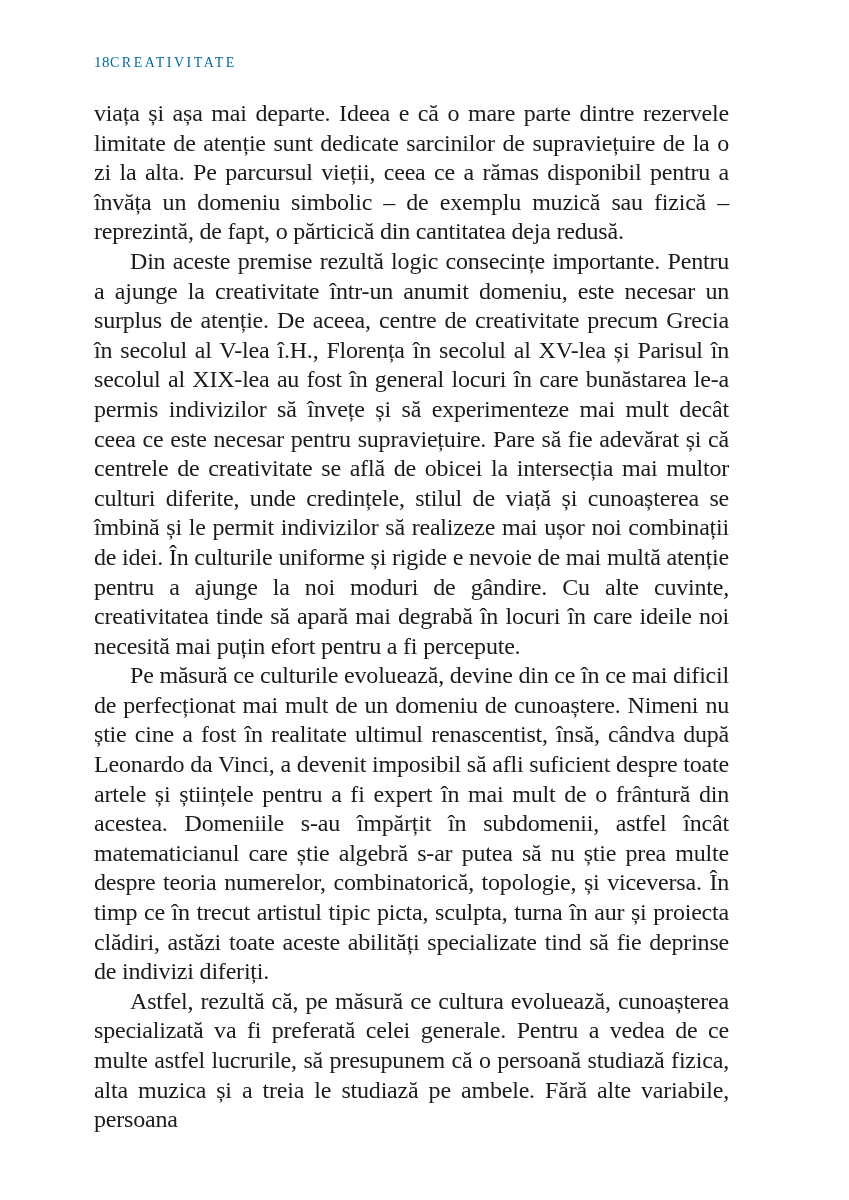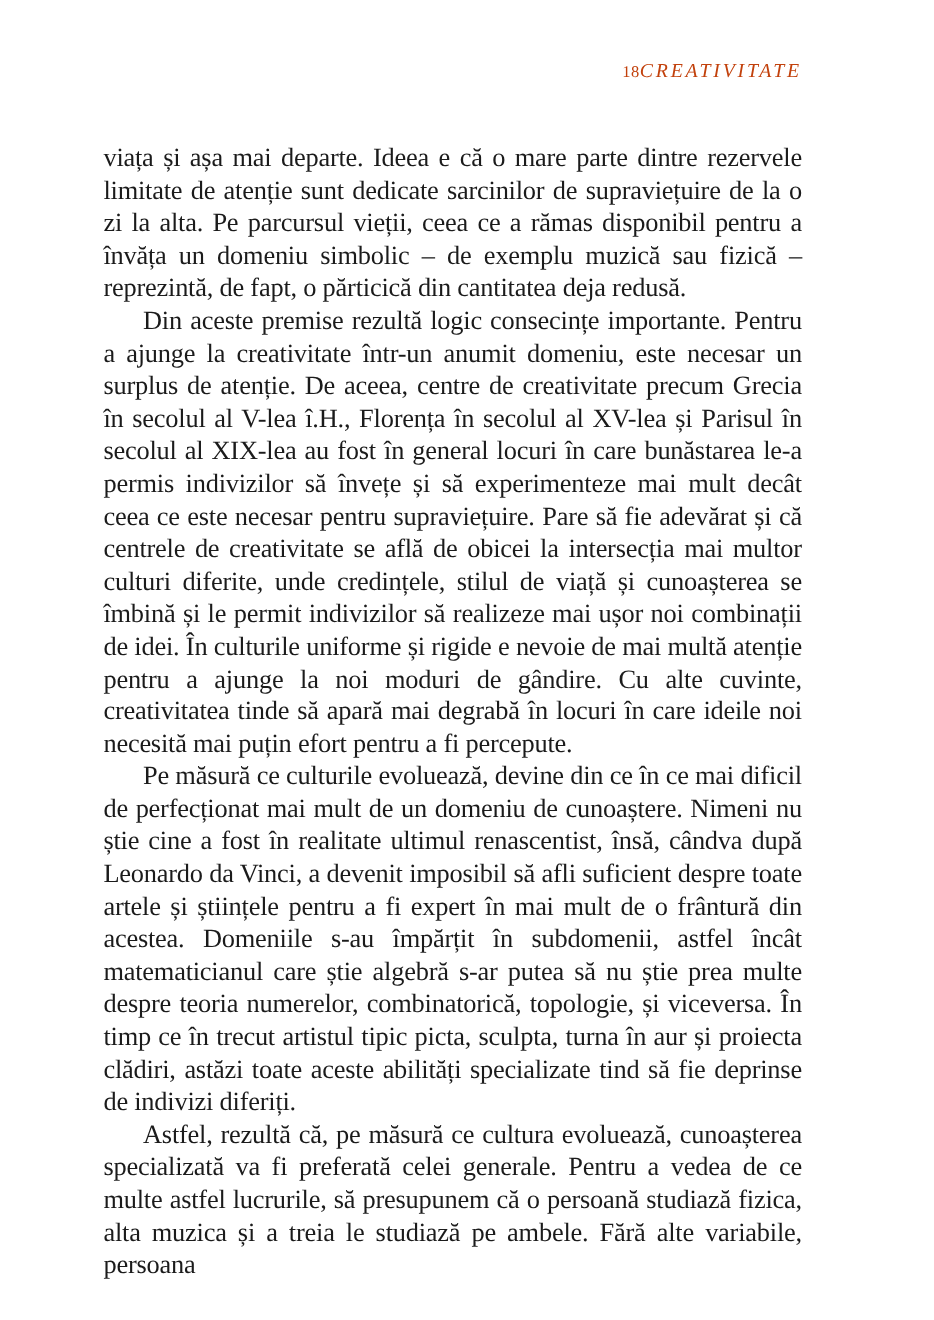--- a/index.html
+++ b/index.html
@@ -15,33 +15,32 @@
   .page {
     box-sizing: border-box;
     width: 849px;
     height: 1200px;
     padding: 54px 120px 40px 94px;
     font-family: "Liberation Serif", "DejaVu Serif", serif;
     color: #1b1b1b;
   }
   .page-header {
     display: flex;
-    justify-content: flex-end;
+    justify-content: flex-start;
     align-items: baseline;
     font-size: 15px;
-    color: #c2410c;
-    margin-bottom: 55px;
+    color: #0369a1;
+    margin-bottom: 28px;
   }
   .page-number {
     letter-spacing: 0.5px;
   }
   .running-title {
     letter-spacing: 2.5px;
-    font-size: 18px;
-    font-style: italic;
+    font-size: 14px;
   }
   .page-body {
     font-size: 24px;
     line-height: 29.6px;
     letter-spacing: -0.2px;
     text-align: justify;
   }
   .para {
     margin: 0;
     padding: 0;

